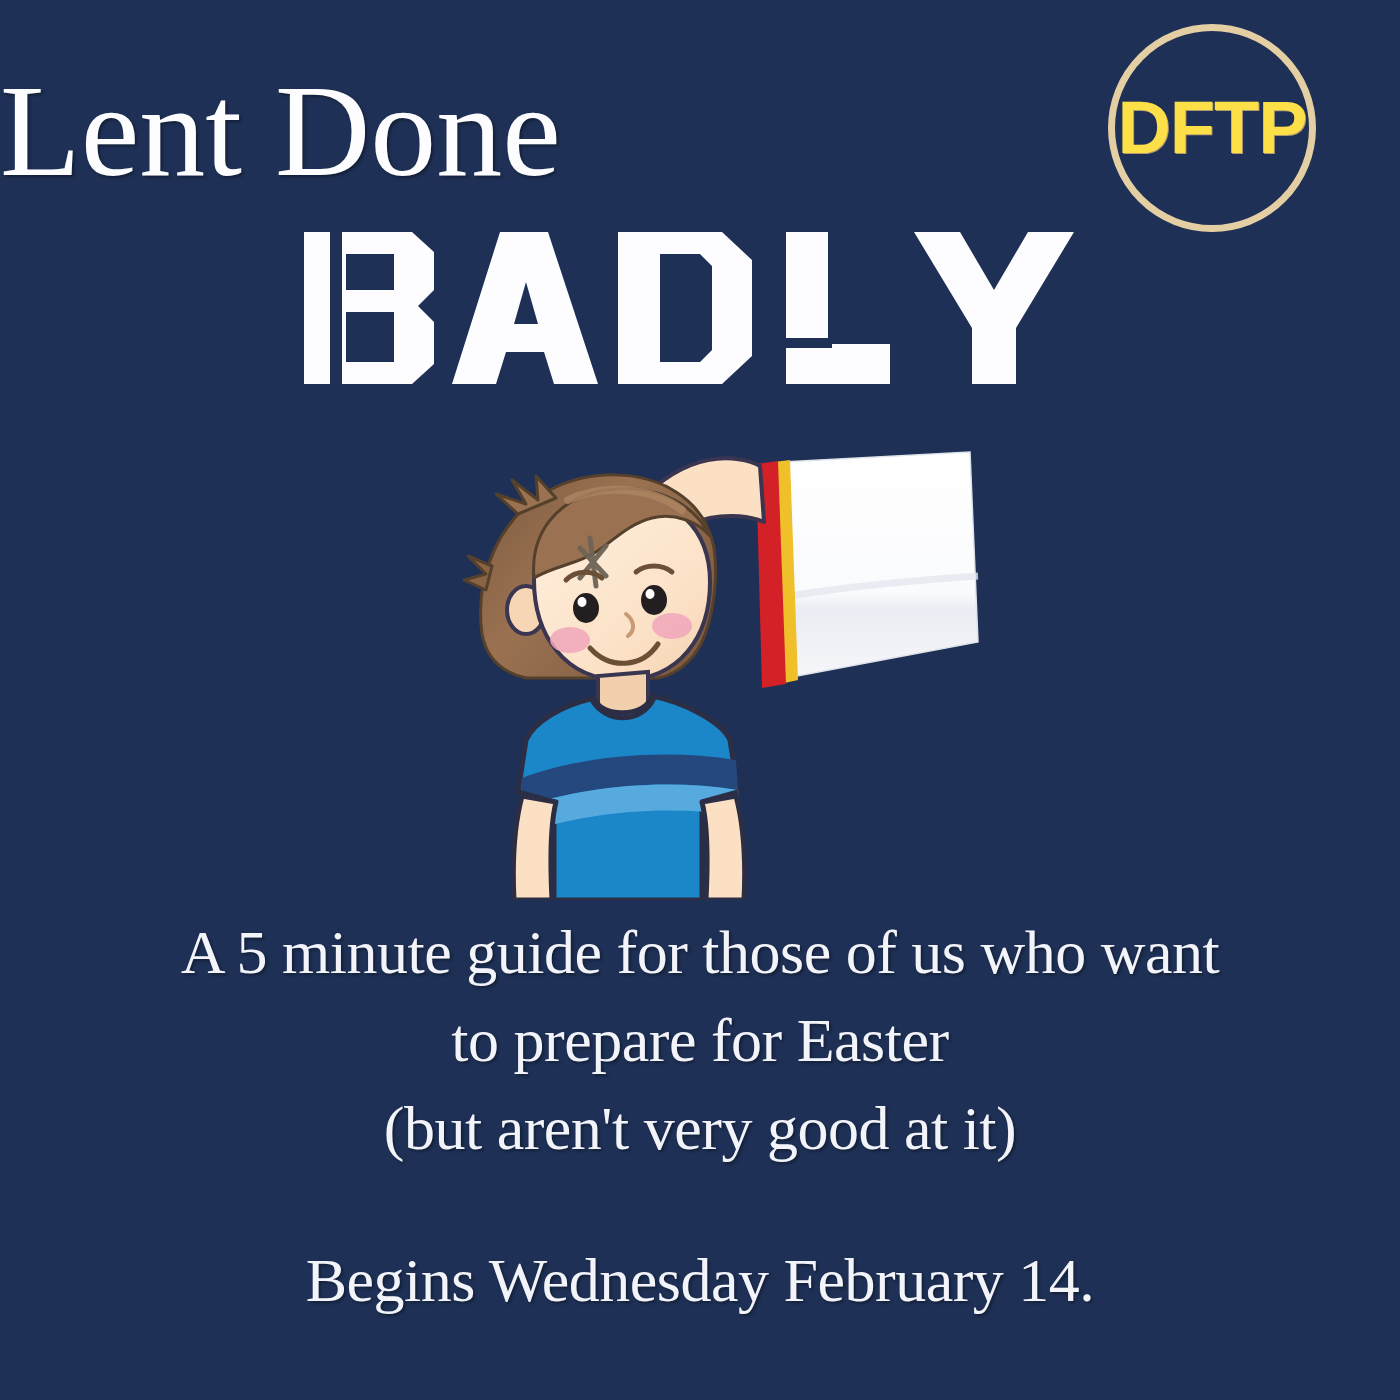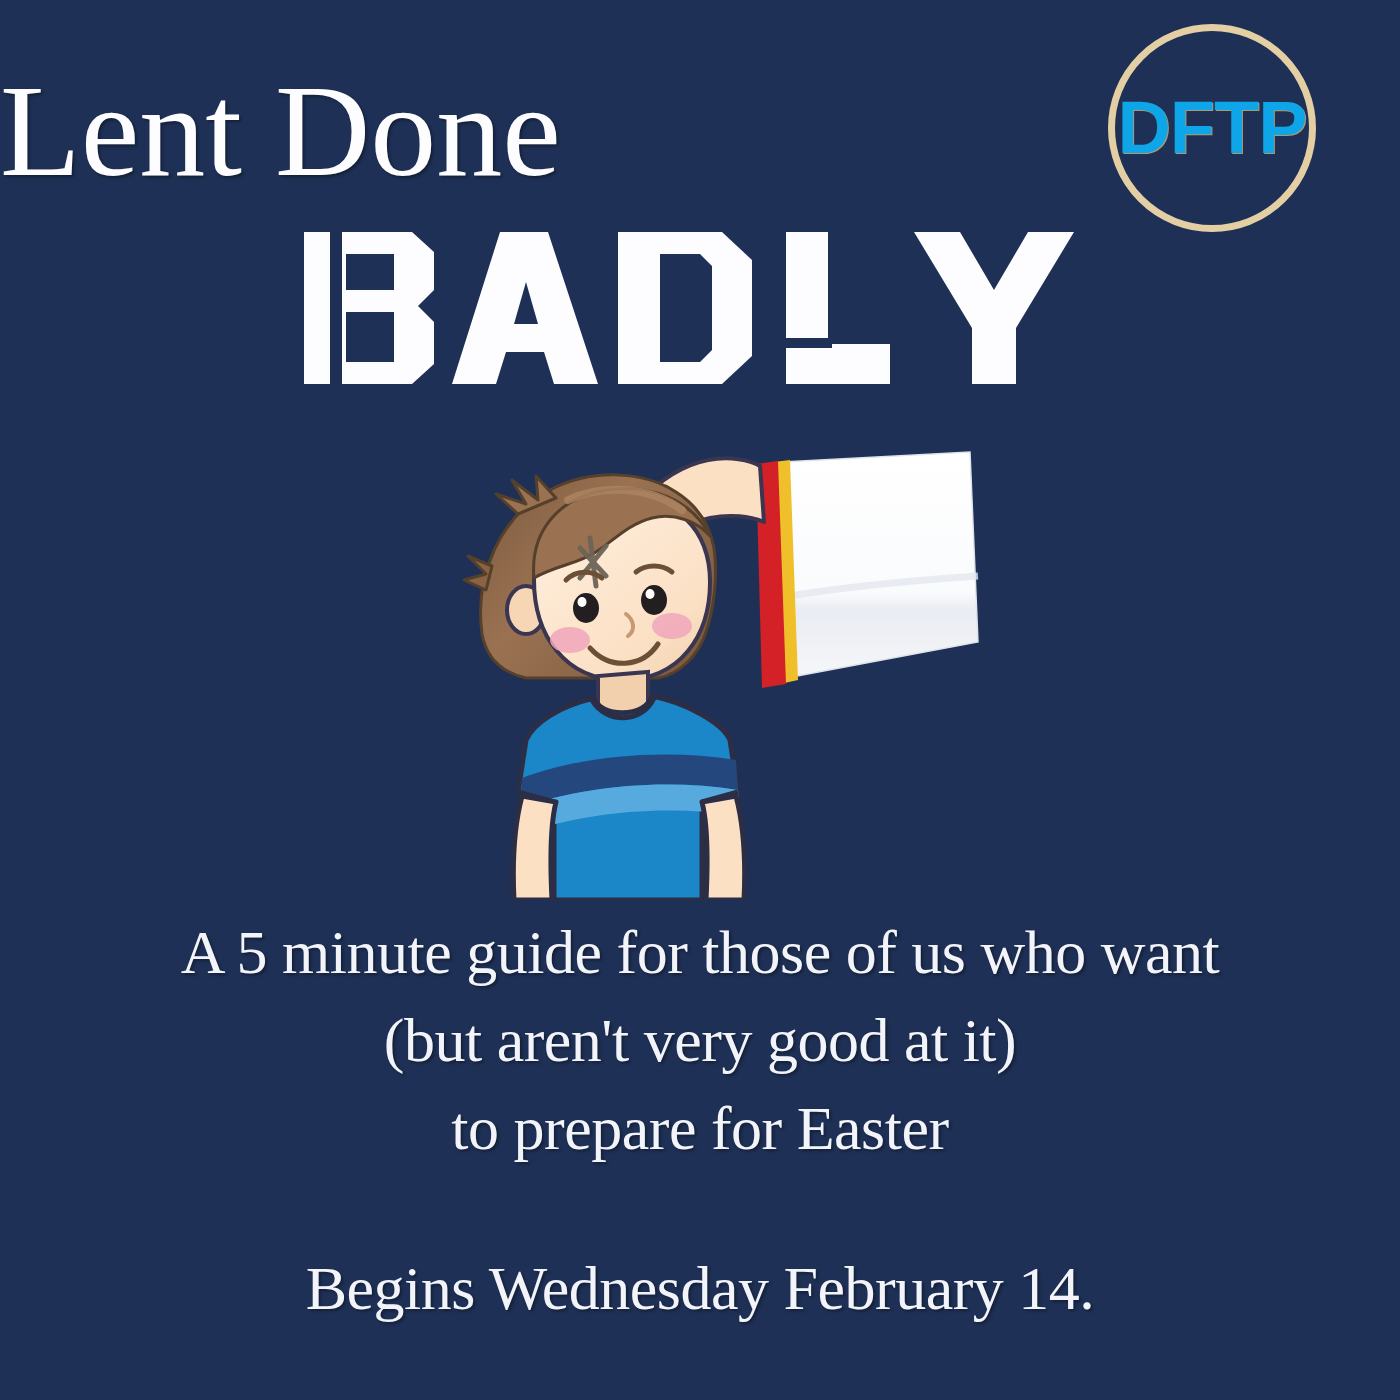--- a/index.html
+++ b/index.html
@@ -28,21 +28,21 @@
     box-sizing: border-box;
     display: flex;
     align-items: center;
     justify-content: center;
   }
   .logo-text {
     font-family: "Liberation Sans", sans-serif;
     font-weight: bold;
     font-size: 74px;
     letter-spacing: -1px;
-    color: #0ea5e9;
+    color: #fde047;
     line-height: 1;
     text-shadow: 1px 1px 0 #b09a6d;
   }
 
   
   .headline-1 {
     position: absolute;
     left: 0;
     top: 62px;
     width: 1376px;
@@ -101,21 +101,20 @@
     left: 0;
     top: 1240px;
     width: 1400px;
     text-align: center;
     color: #f2f4fa;
     font-family: "Liberation Serif", serif;
     font-size: 62px;
     line-height: 1.3;
     letter-spacing: -0.5px;
     text-shadow: 2px 2px 3px rgba(0,0,0,.35);
-    margin-top: 8px;
   }
 </style>
 </head>
 <body>
 
 <div id="poster">
 
   <div class="logo-badge">
     <span class="logo-text">DFTP</span>
   </div>
@@ -251,19 +250,19 @@
         <path d="M308 362 L272 372" fill="none" stroke="#2b2e45" stroke-width="5"></path>
       </g>
 
       <path d="M92 366 C84 396 82 430 84 470 L122 470 C120 430 120 396 126 372 Z" fill="#fbe0c4" stroke="#2b2e45" stroke-width="5" stroke-linejoin="round"></path>
       <path d="M306 366 C314 396 316 430 314 470 L276 470 C278 430 278 396 272 372 Z" fill="#fbe0c4" stroke="#2b2e45" stroke-width="5" stroke-linejoin="round"></path>
     </svg>
   </div>
 
   <div class="subtitle">
     <span class="line">A 5 minute guide for those of us who want</span>
+    <span class="line">to prepare for Easter</span>
     <span class="line">(but aren't very good at it)</span>
-    <span class="line">to prepare for Easter</span>
   </div>
 
   <div class="startdate">Begins Wednesday February 14.</div>
 
 </div>
 
 </body></html>

